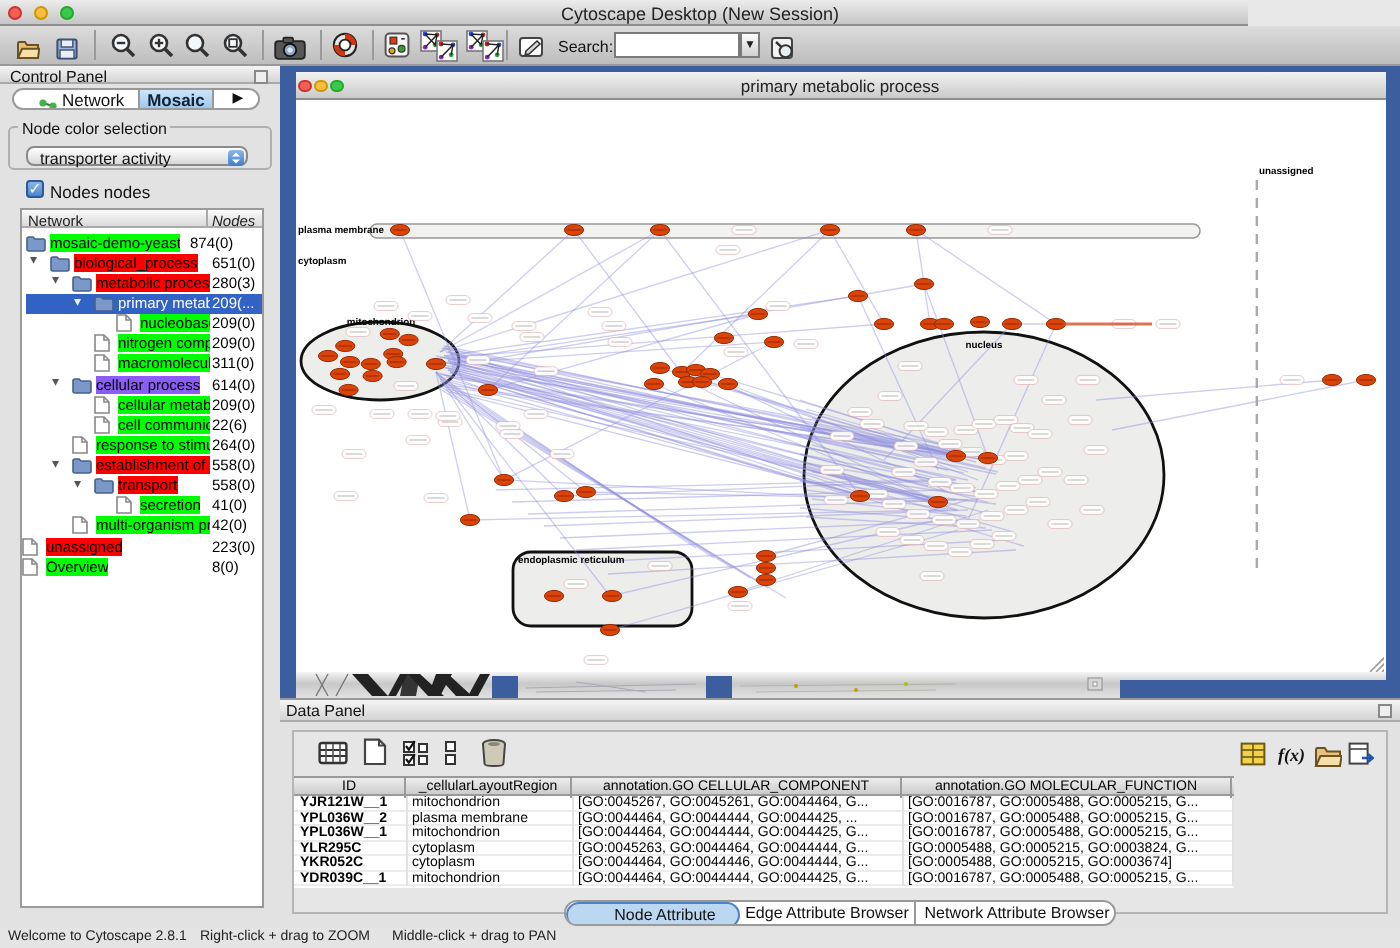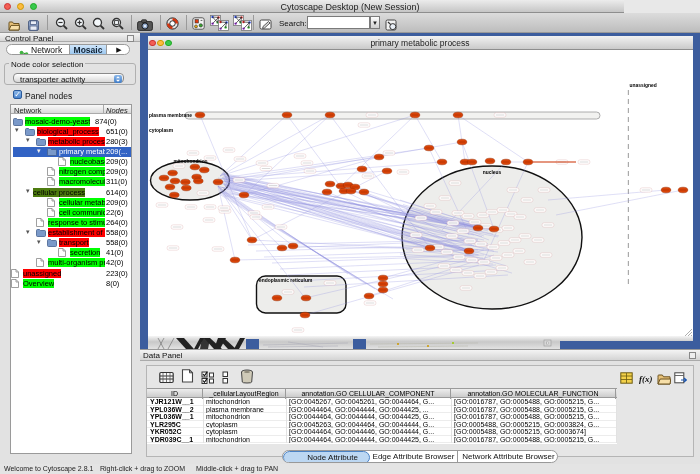--- a/index.html
+++ b/index.html
@@ -130,21 +130,21 @@
   <div class="abs" style="left:13px;top:40px;width:111px;height:10px;background:linear-gradient(#fff,#d8d8d8);border:1px solid #8a8a8a;border-radius:4px;">
     <div class="abs" style="left:6px;top:0.5px;font-size:8px;color:#111;">transporter activity</div>
     <div class="abs" style="right:1.5px;top:0.5px;width:8px;height:8px;background:linear-gradient(#8db9ea,#3f7cc8);border-radius:2px;overflow:hidden;">
         <svg width="8" height="8" viewBox="0 0 8 8" style="display:block">
           <path d="M4 1.2 L6 3.3 L2 3.3 Z M4 6.8 L6 4.7 L2 4.7 Z" fill="#fff"></path>
         </svg>
       </div>
   </div>
 
   <div class="abs" style="left:13px;top:57px;width:9px;height:9px;background:linear-gradient(#8ab6e8,#4a85cf);border:1px solid #2a5a9a;border-radius:2px;color:#fff;font-size:8px;line-height:8px;text-align:center;">✓</div>
-  <div class="abs" style="left:25px;top:58px;font-size:8.5px;color:#111;">Panel nodes</div>
+  <div class="abs" style="left:25px;top:58px;font-size:8.5px;color:#111;">Nodes nodes</div>
 
   <div class="abs" style="left:10px;top:71px;width:122px;height:350px;background:#fff;border:1px solid #9a9a9a;overflow:hidden;">
     <div class="abs" style="left:0;top:0;width:122px;height:9px;background:linear-gradient(#fafafa,#dadada);border-bottom:1px solid #aaa;font-size:7.5px;color:#222;">
       <span style="position:absolute;left:3px;top:0.5px;">Network</span>
       <span style="position:absolute;left:95px;top:0.5px;font-style:italic;">Nodes</span>
       <span style="position:absolute;left:92px;top:0;width:1px;height:9px;background:#aaa;"></span>
     </div>
     <div class="abs" style="left:2px;top:-104px;width:120px;height:460px;">
 <div style="position:absolute;left:0;top:115.2px;width:120px;height:10.1px;font-size:7.5px;">
           <span style="position:absolute;left:0px;top:0.5px;width:10px;height:9px">
@@ -215,21 +215,21 @@
           <span style="position:absolute;left:46px;top:0.5px;max-width:46px;overflow:hidden;background:#0f0;color:#000;white-space:nowrap">macromolecule</span>
           <span style="position:absolute;left:93px;top:0.5px;color:#000;white-space:nowrap">311(0)</span>
         </div>
 <div style="position:absolute;left:0;top:186.0px;width:120px;height:10.1px;font-size:7.5px;">
           <span style="position:absolute;left:13px;top:0px;color:#555;font-size:7px">▾</span>
           <span style="position:absolute;left:23px;top:0.5px;width:10px;height:9px">
             <svg width="10" height="8" viewBox="0 0 10 8" style="position:absolute;top:1px">
               <path d="M0.5 1.5 Q0.5 0.5 1.5 0.5 L3.5 0.5 L4.5 1.5 L8.7 1.5 Q9.5 1.5 9.5 2.5 L9.5 6.5 Q9.5 7.5 8.5 7.5 L1.5 7.5 Q0.5 7.5 0.5 6.5 Z" fill="#7a99c9" stroke="#44608e" stroke-width="0.8"></path>
             </svg>
           </span>
-          <span style="position:absolute;left:20px;top:0.5px;max-width:57px;overflow:hidden;background:#4d7c0f;color:#000;white-space:nowrap">cellular process</span>
+          <span style="position:absolute;left:35px;top:0.5px;max-width:57px;overflow:hidden;background:#8b5cf6;color:#000;white-space:nowrap">cellular process</span>
           <span style="position:absolute;left:93px;top:0.5px;color:#000;white-space:nowrap">614(0)</span>
         </div>
 <div style="position:absolute;left:0;top:196.2px;width:120px;height:10.1px;font-size:7.5px;">
           <span style="position:absolute;left:34px;top:0.5px;width:10px;height:9px">
             <svg width="8" height="9" viewBox="0 0 8 9" style="position:absolute;top:0px">
               <path d="M0.5 0.5 L5 0.5 L7.5 3 L7.5 8.5 L0.5 8.5 Z" fill="#fff" stroke="#888" stroke-width="0.8"></path>
               <path d="M5 0.5 L5 3 L7.5 3" fill="none" stroke="#888" stroke-width="0.8"></path>
             </svg>
           </span>
           <span style="position:absolute;left:46px;top:0.5px;max-width:46px;overflow:hidden;background:#0f0;color:#000;white-space:nowrap">cellular metabo</span>

